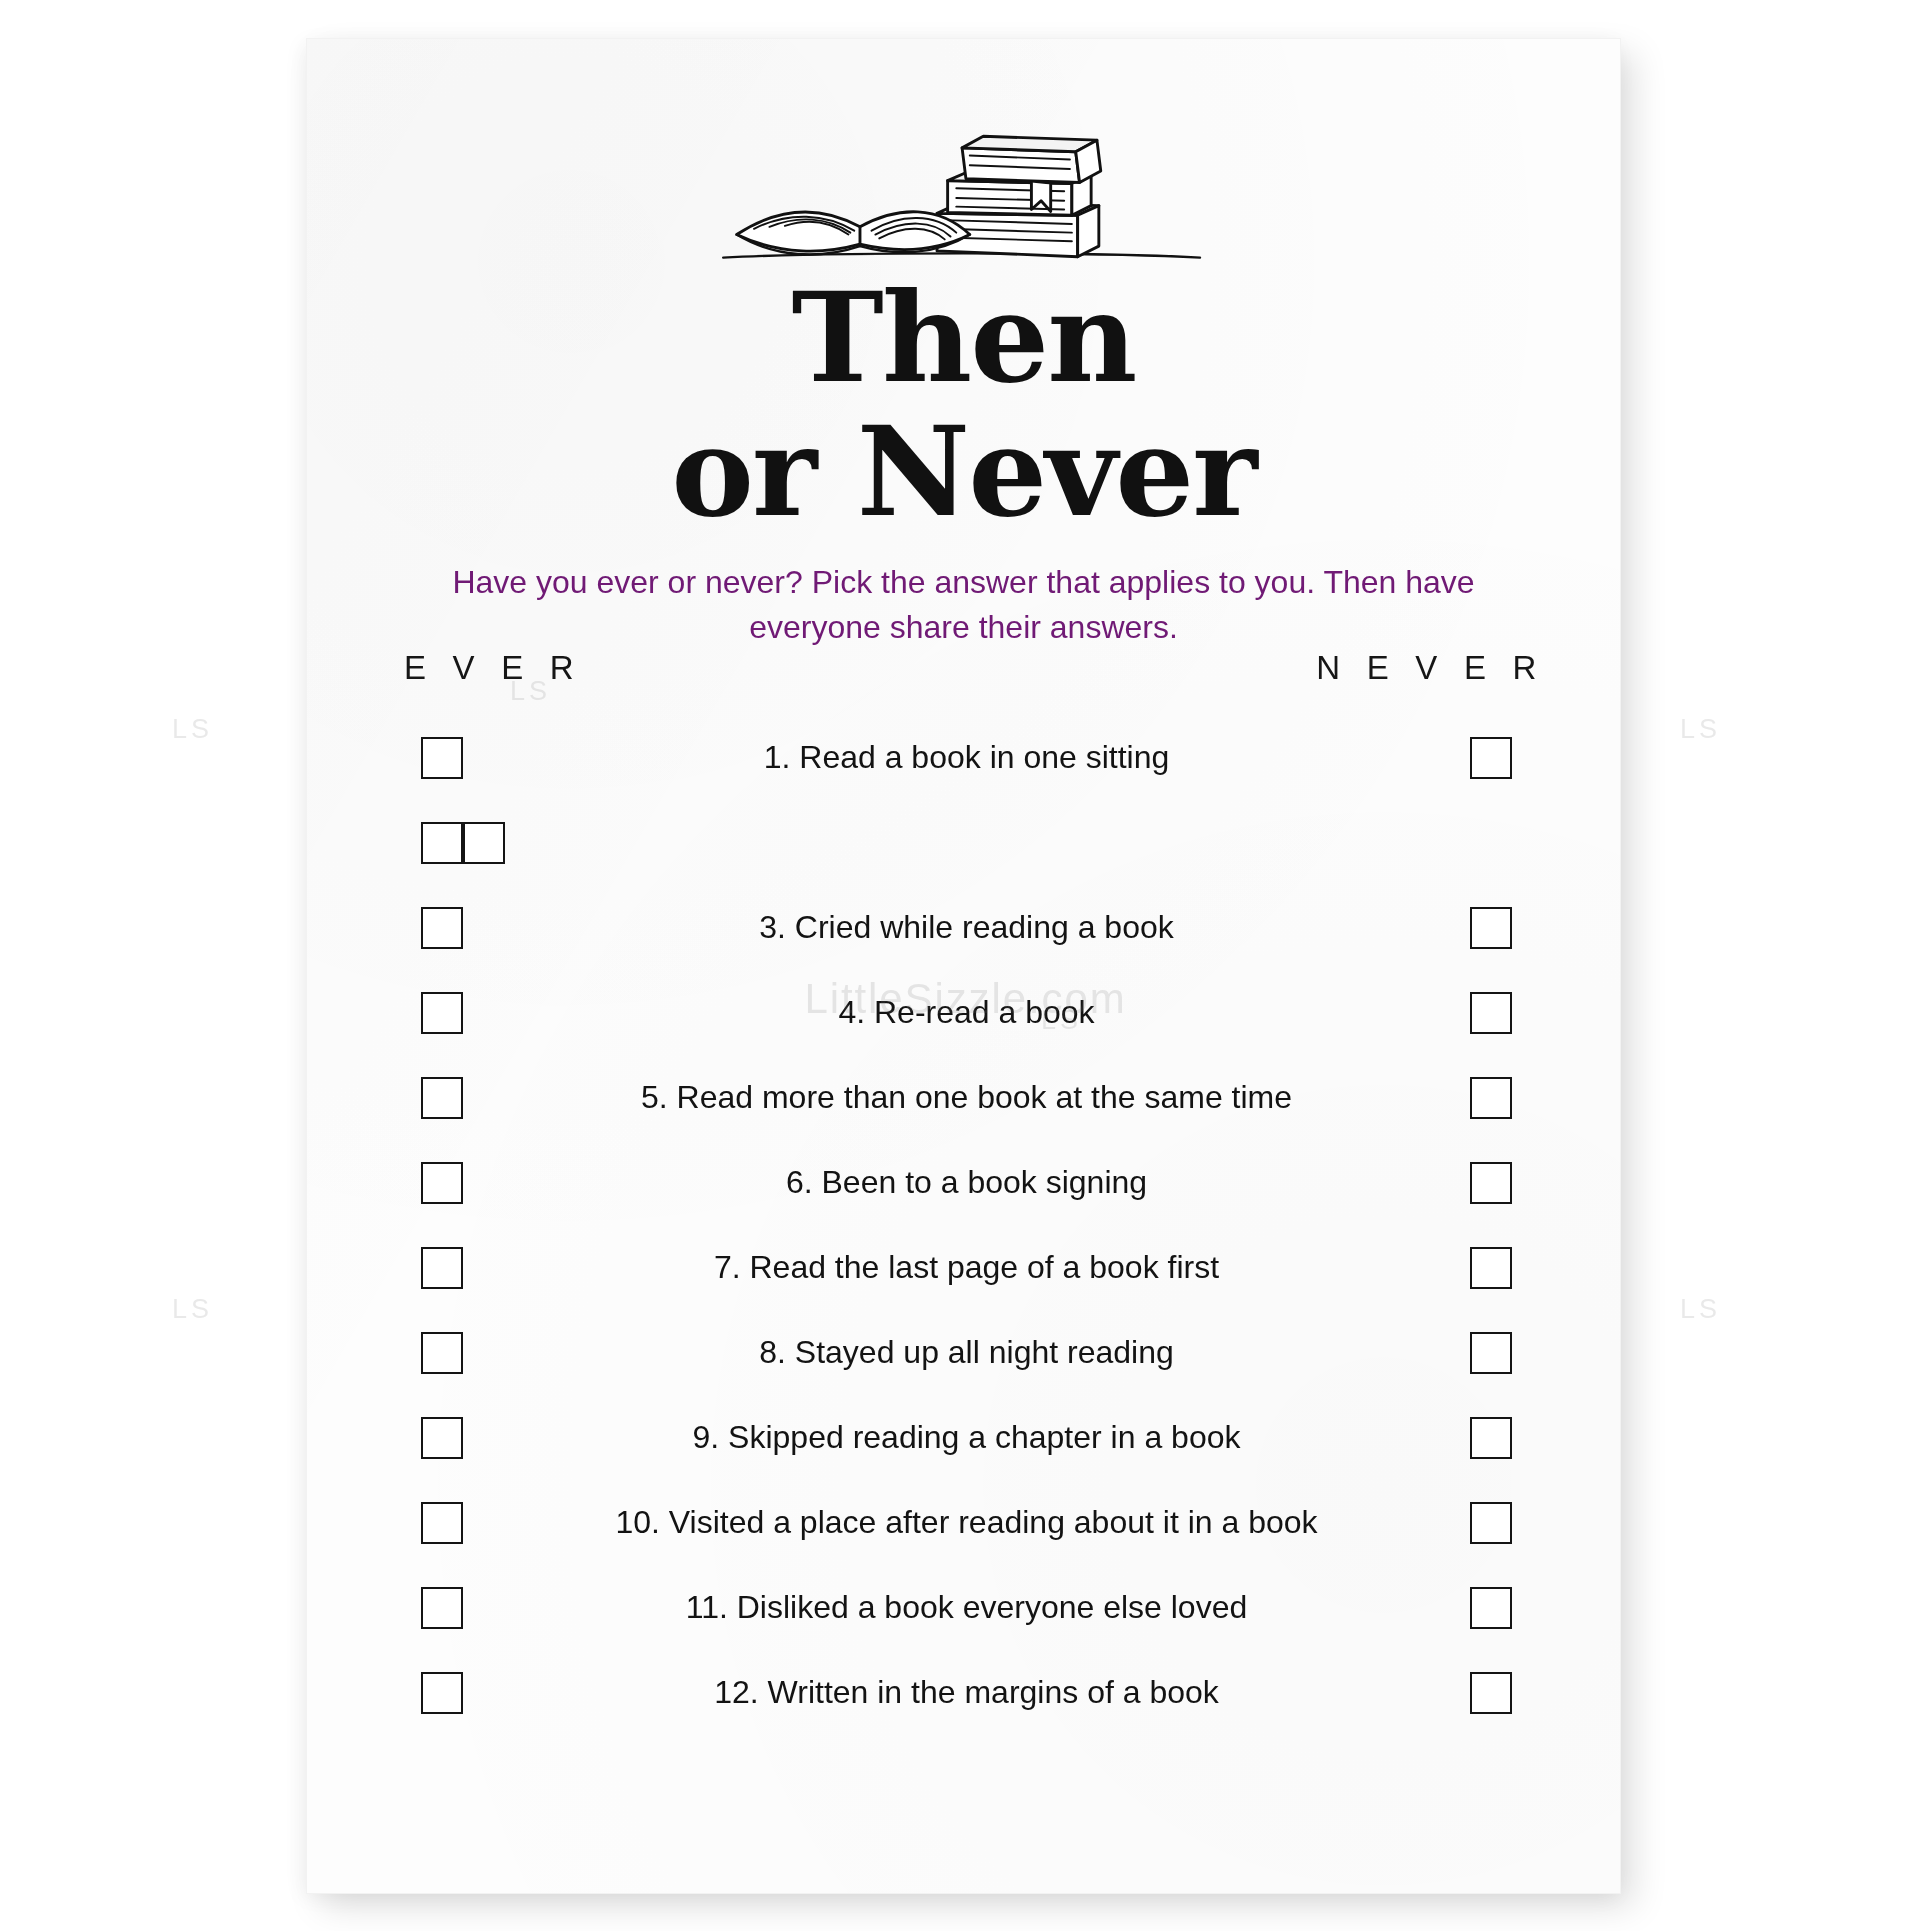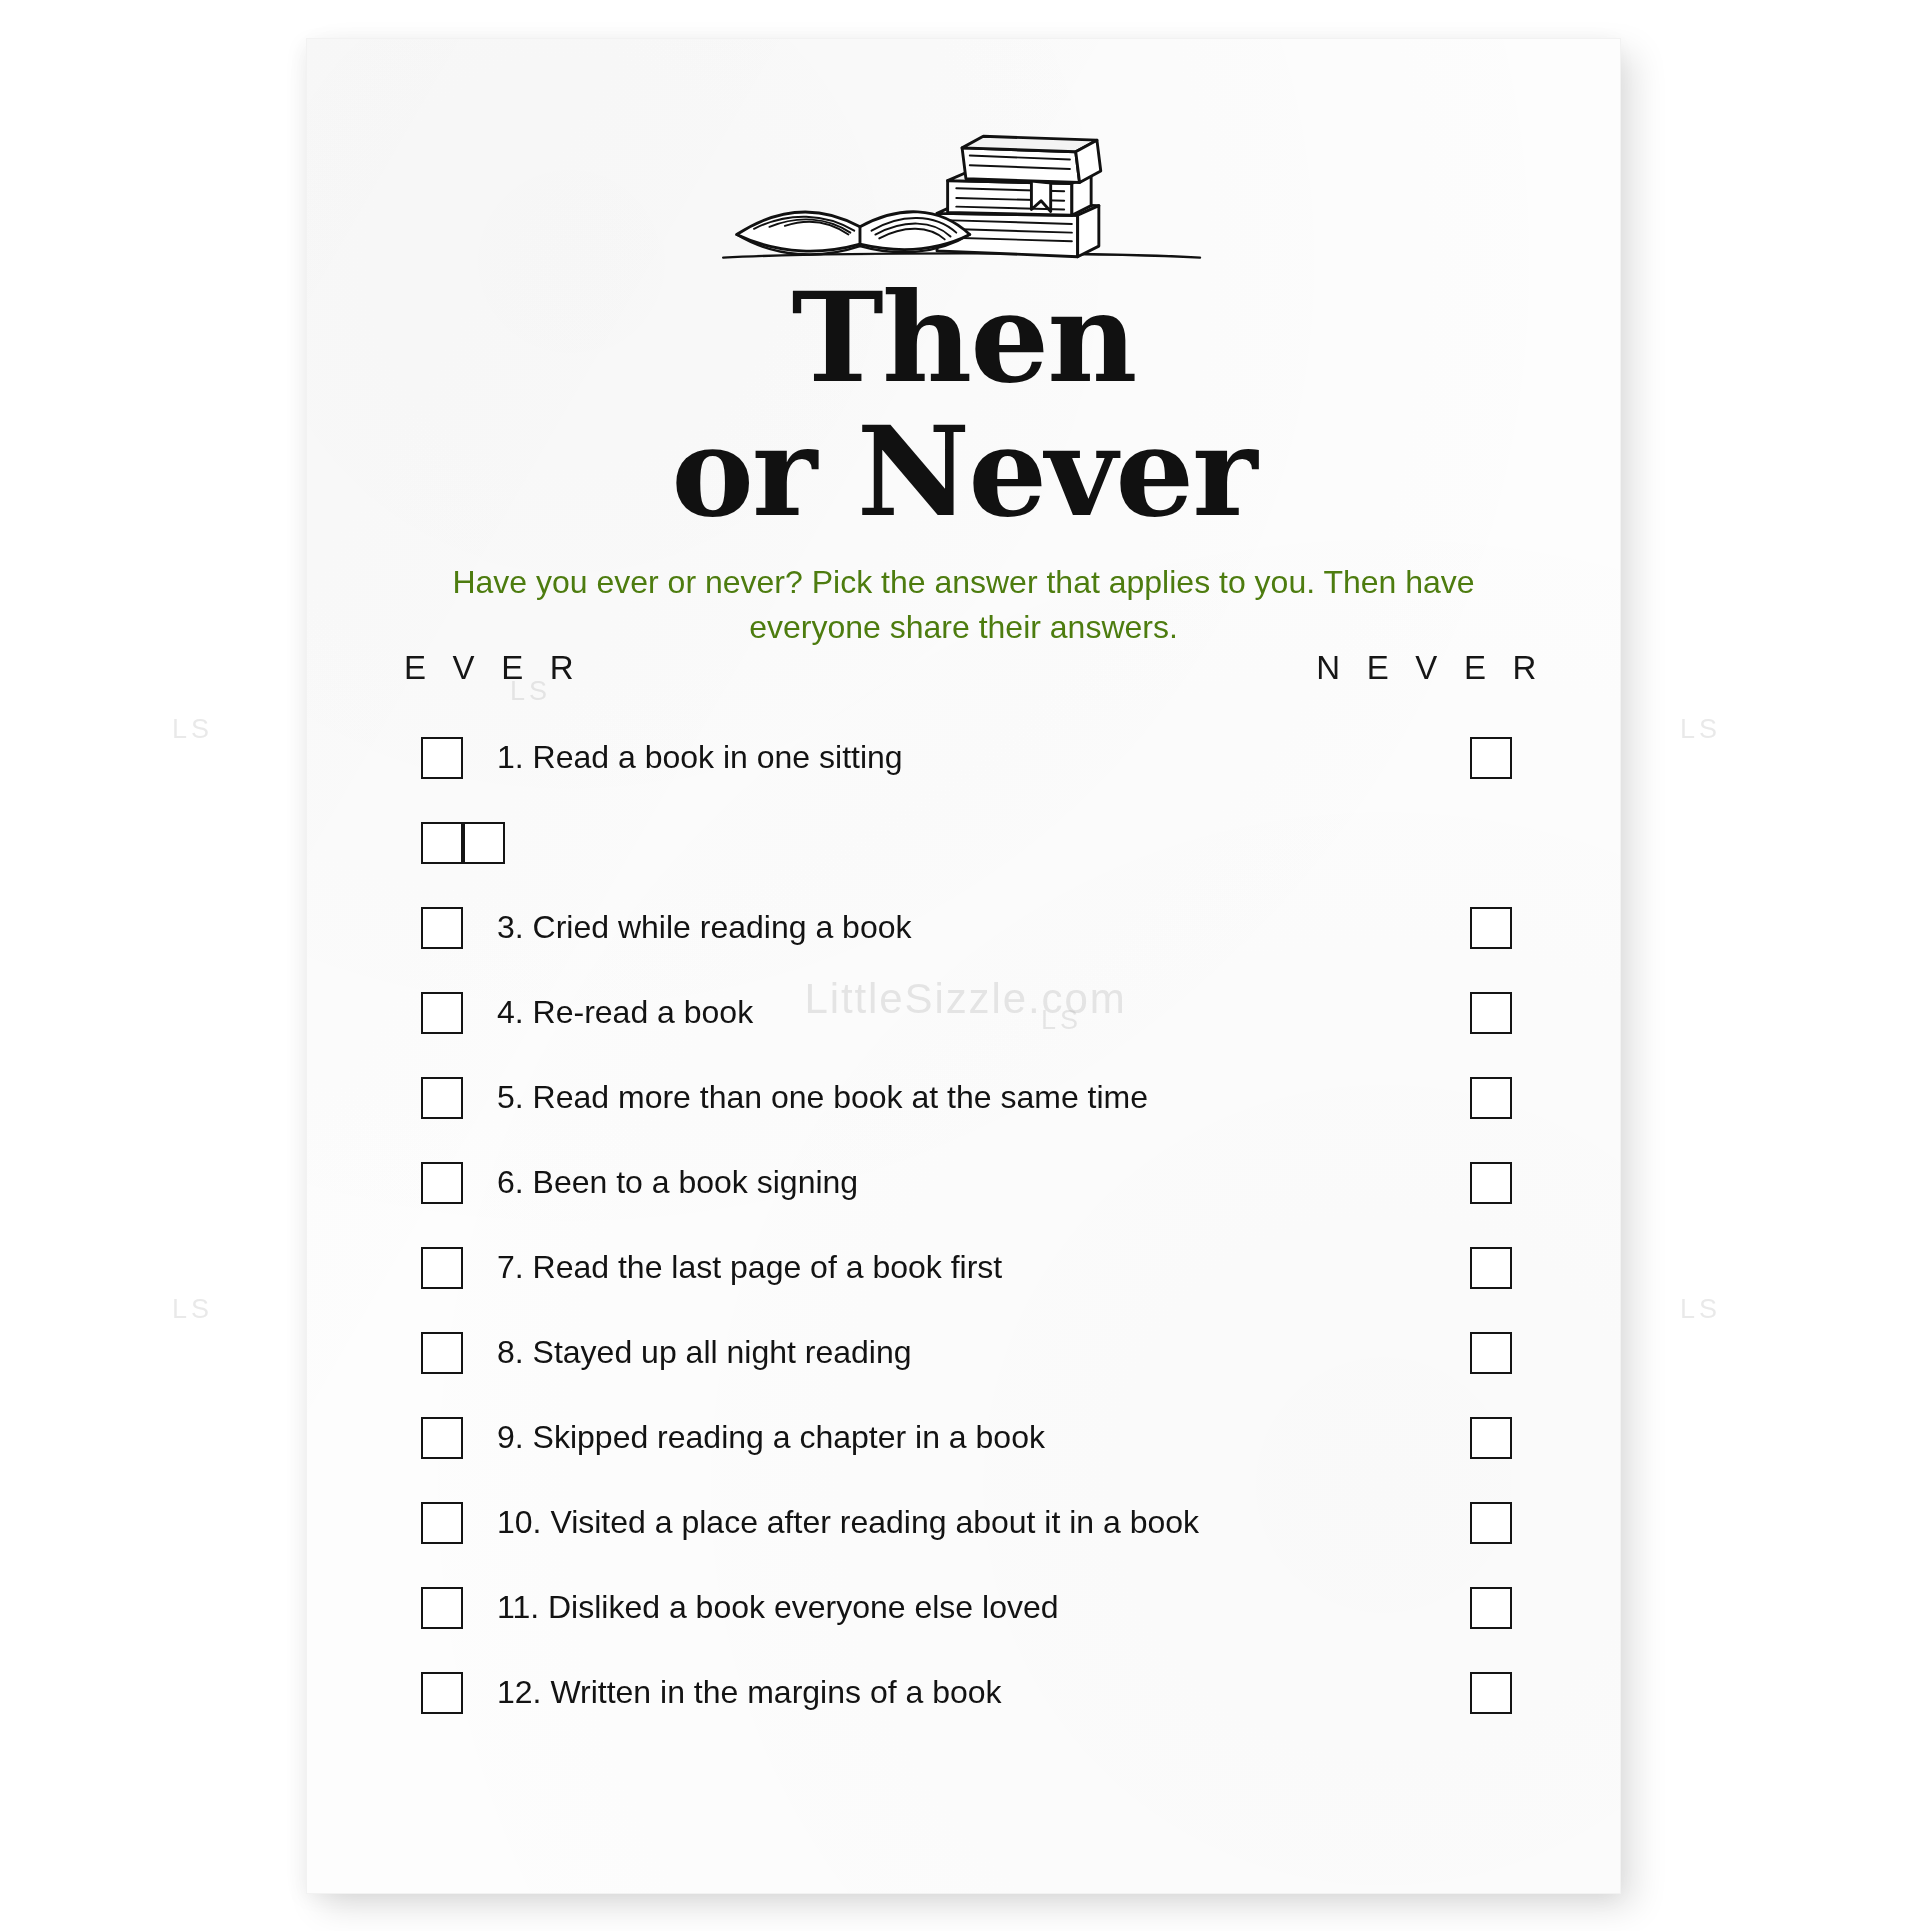--- a/index.html
+++ b/index.html
@@ -77,21 +77,21 @@
 
   
   .instructions {
     position: absolute;
     top: 521px;
     left: 116px;
     width: 1081px;
     text-align: center;
     font-size: 32px;
     line-height: 1.42;
-    color: #4d7c0f;
+    color: #701a75;
   }
 
   
   .col-headers {
     position: absolute;
     top: 610px;
     left: 0;
     width: 100%;
     height: 48px;
   }
@@ -123,21 +123,21 @@
     height: 42px;
     border: 2.9px solid #141414;
     background: #ffffff;
     box-sizing: border-box;
     flex: 0 0 auto;
   }
   .cb-left  { margin-left: 114px; }
   .cb-right { margin-right: 108px; }
   .row-text {
     flex: 1 1 auto;
-    text-align: left;
+    text-align: center;
     font-size: 32px;
     color: #131313;
     padding: 0 34px;
     white-space: nowrap;
   }
 
   
   .wm {
     position: absolute;
     color: rgba(120,120,120,0.16);

